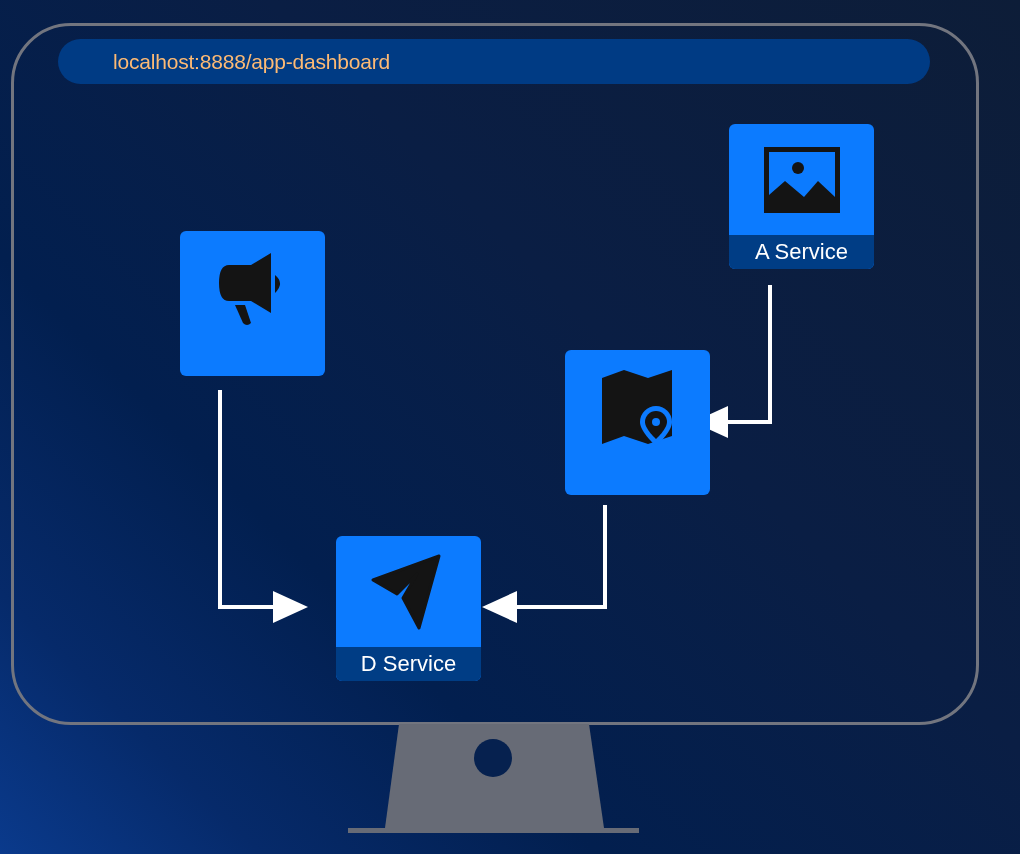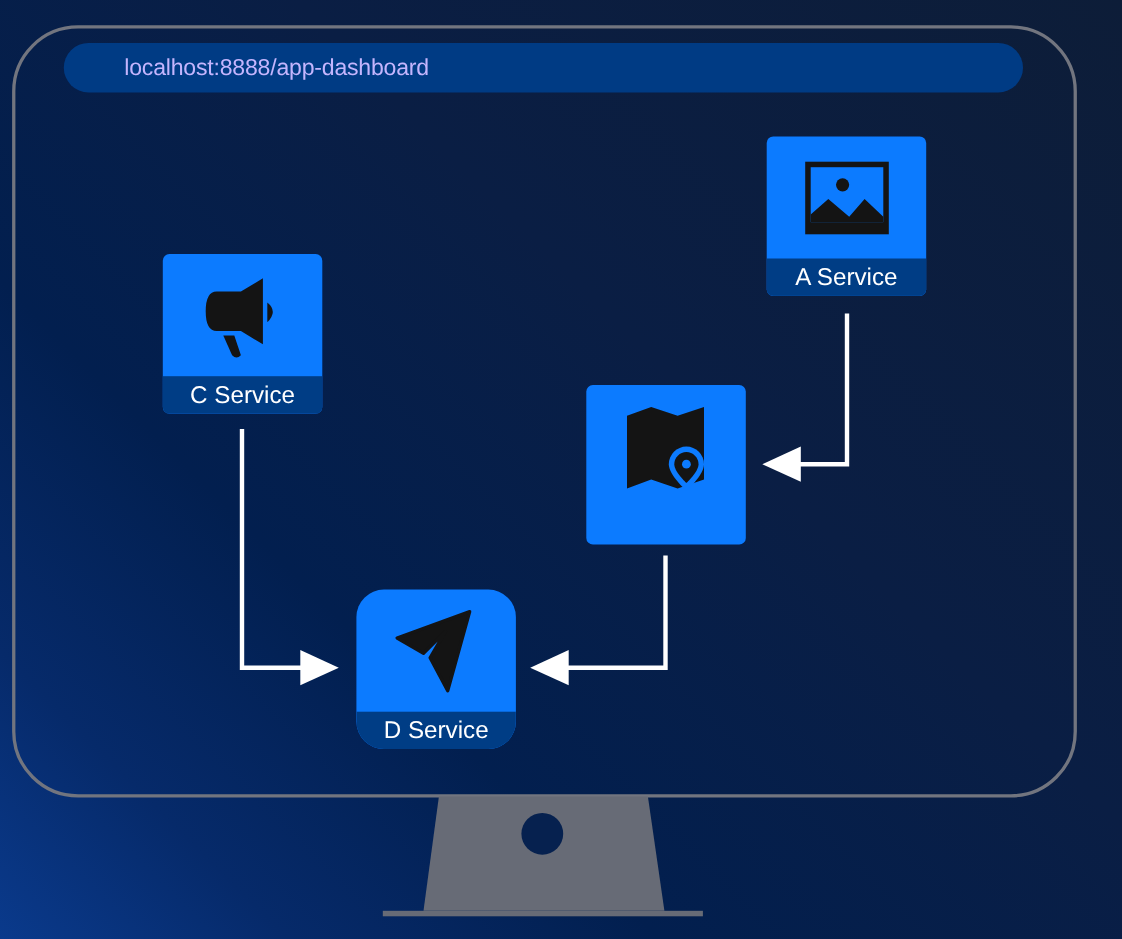--- a/index.html
+++ b/index.html
@@ -10,25 +10,25 @@
   }
   .monitor{
     position:absolute;left:11px;top:23px;width:962px;height:696px;
     border:3px solid #72757f;border-radius:60px;box-sizing:content-box;
   }
   .urlbar{
     position:absolute;left:58px;top:39px;width:872px;height:45px;
     background:#003b84;border-radius:23px;
   }
   .urlbar span{
-    position:absolute;left:55px;top:11px;color:#c4b5fd;font-size:21px;letter-spacing:-0.2px;
+    position:absolute;left:55px;top:11px;color:#fdba74;font-size:21px;letter-spacing:-0.2px;
   }
   .stand{position:absolute;left:0;top:0;}
   .service{
-    position:absolute;width:145px;height:145px;border-radius:6px;background:#0c7bff;overflow:hidden;
+    position:absolute;width:145px;height:145px;border-radius:6px;background:#0c7bff;overflow:hidden;margin-left:32px;
   }
   .service .icon{position:absolute;left:0;top:0;width:145px;height:111px;display:flex;align-items:center;justify-content:center;}
   .service .label{
     position:absolute;left:0;bottom:0;width:100%;height:34px;background:#003d85;
     color:#fff;font-size:22px;text-align:center;line-height:34px;
   }
   svg.wires{position:absolute;left:0;top:0;}
 </style>
 </head>
 <body>
@@ -73,34 +73,33 @@
 </div>
 
 <div class="service" style="left:148px;top:231px;">
   <div class="icon">
     <svg width="80" height="80" viewBox="0 0 80 80">
       <path d="M16 18 H38 L58 6 V66 L38 54 H16 Q6 54 6 36 Q6 18 16 18 Z" fill="#141414"></path>
       <path d="M62 28 Q72 36 62 46 Z" fill="#141414"></path>
       <path d="M22 58 L32 58 L38 76 Q34 80 30 76 Z" fill="#141414"></path>
     </svg>
   </div>
-  <div class="label">C Service</div>
 </div>
 
 <div class="service" style="left:533px;top:350px;">
   <div class="icon">
     <svg width="84" height="80" viewBox="0 0 84 80">
       <path d="M6 12 L28 4 L52 12 L76 4 V70 L52 78 L28 70 L6 78 Z" fill="#141414"></path>
       <path d="M60 40 a16 16 0 0 1 16 16 c0 10 -16 24 -16 24 c0 0 -16 -14 -16 -24 a16 16 0 0 1 16 -16 Z" fill="#0c7bff"></path>
       <path d="M60 45 a11 11 0 0 1 11 11 c0 7 -11 17 -11 17 c0 0 -11 -10 -11 -17 a11 11 0 0 1 11 -11 Z" fill="#141414"></path>
       <circle cx="60" cy="56" r="4" fill="#0c7bff"></circle>
     </svg>
   </div>
 </div>
 
-<div class="service" style="left:324px;top:536px;border-radius:25px;">
+<div class="service" style="left:304px;top:536px;">
   <div class="icon">
     <svg width="80" height="80" viewBox="0 0 80 80">
       <path d="M70 4 L4 28 L28 42 L48 22 L34 46 L50 76 Z" fill="#141414" stroke="#141414" stroke-width="3" stroke-linejoin="round"></path>
     </svg>
   </div>
   <div class="label">D Service</div>
 </div>
 
 </body></html>

